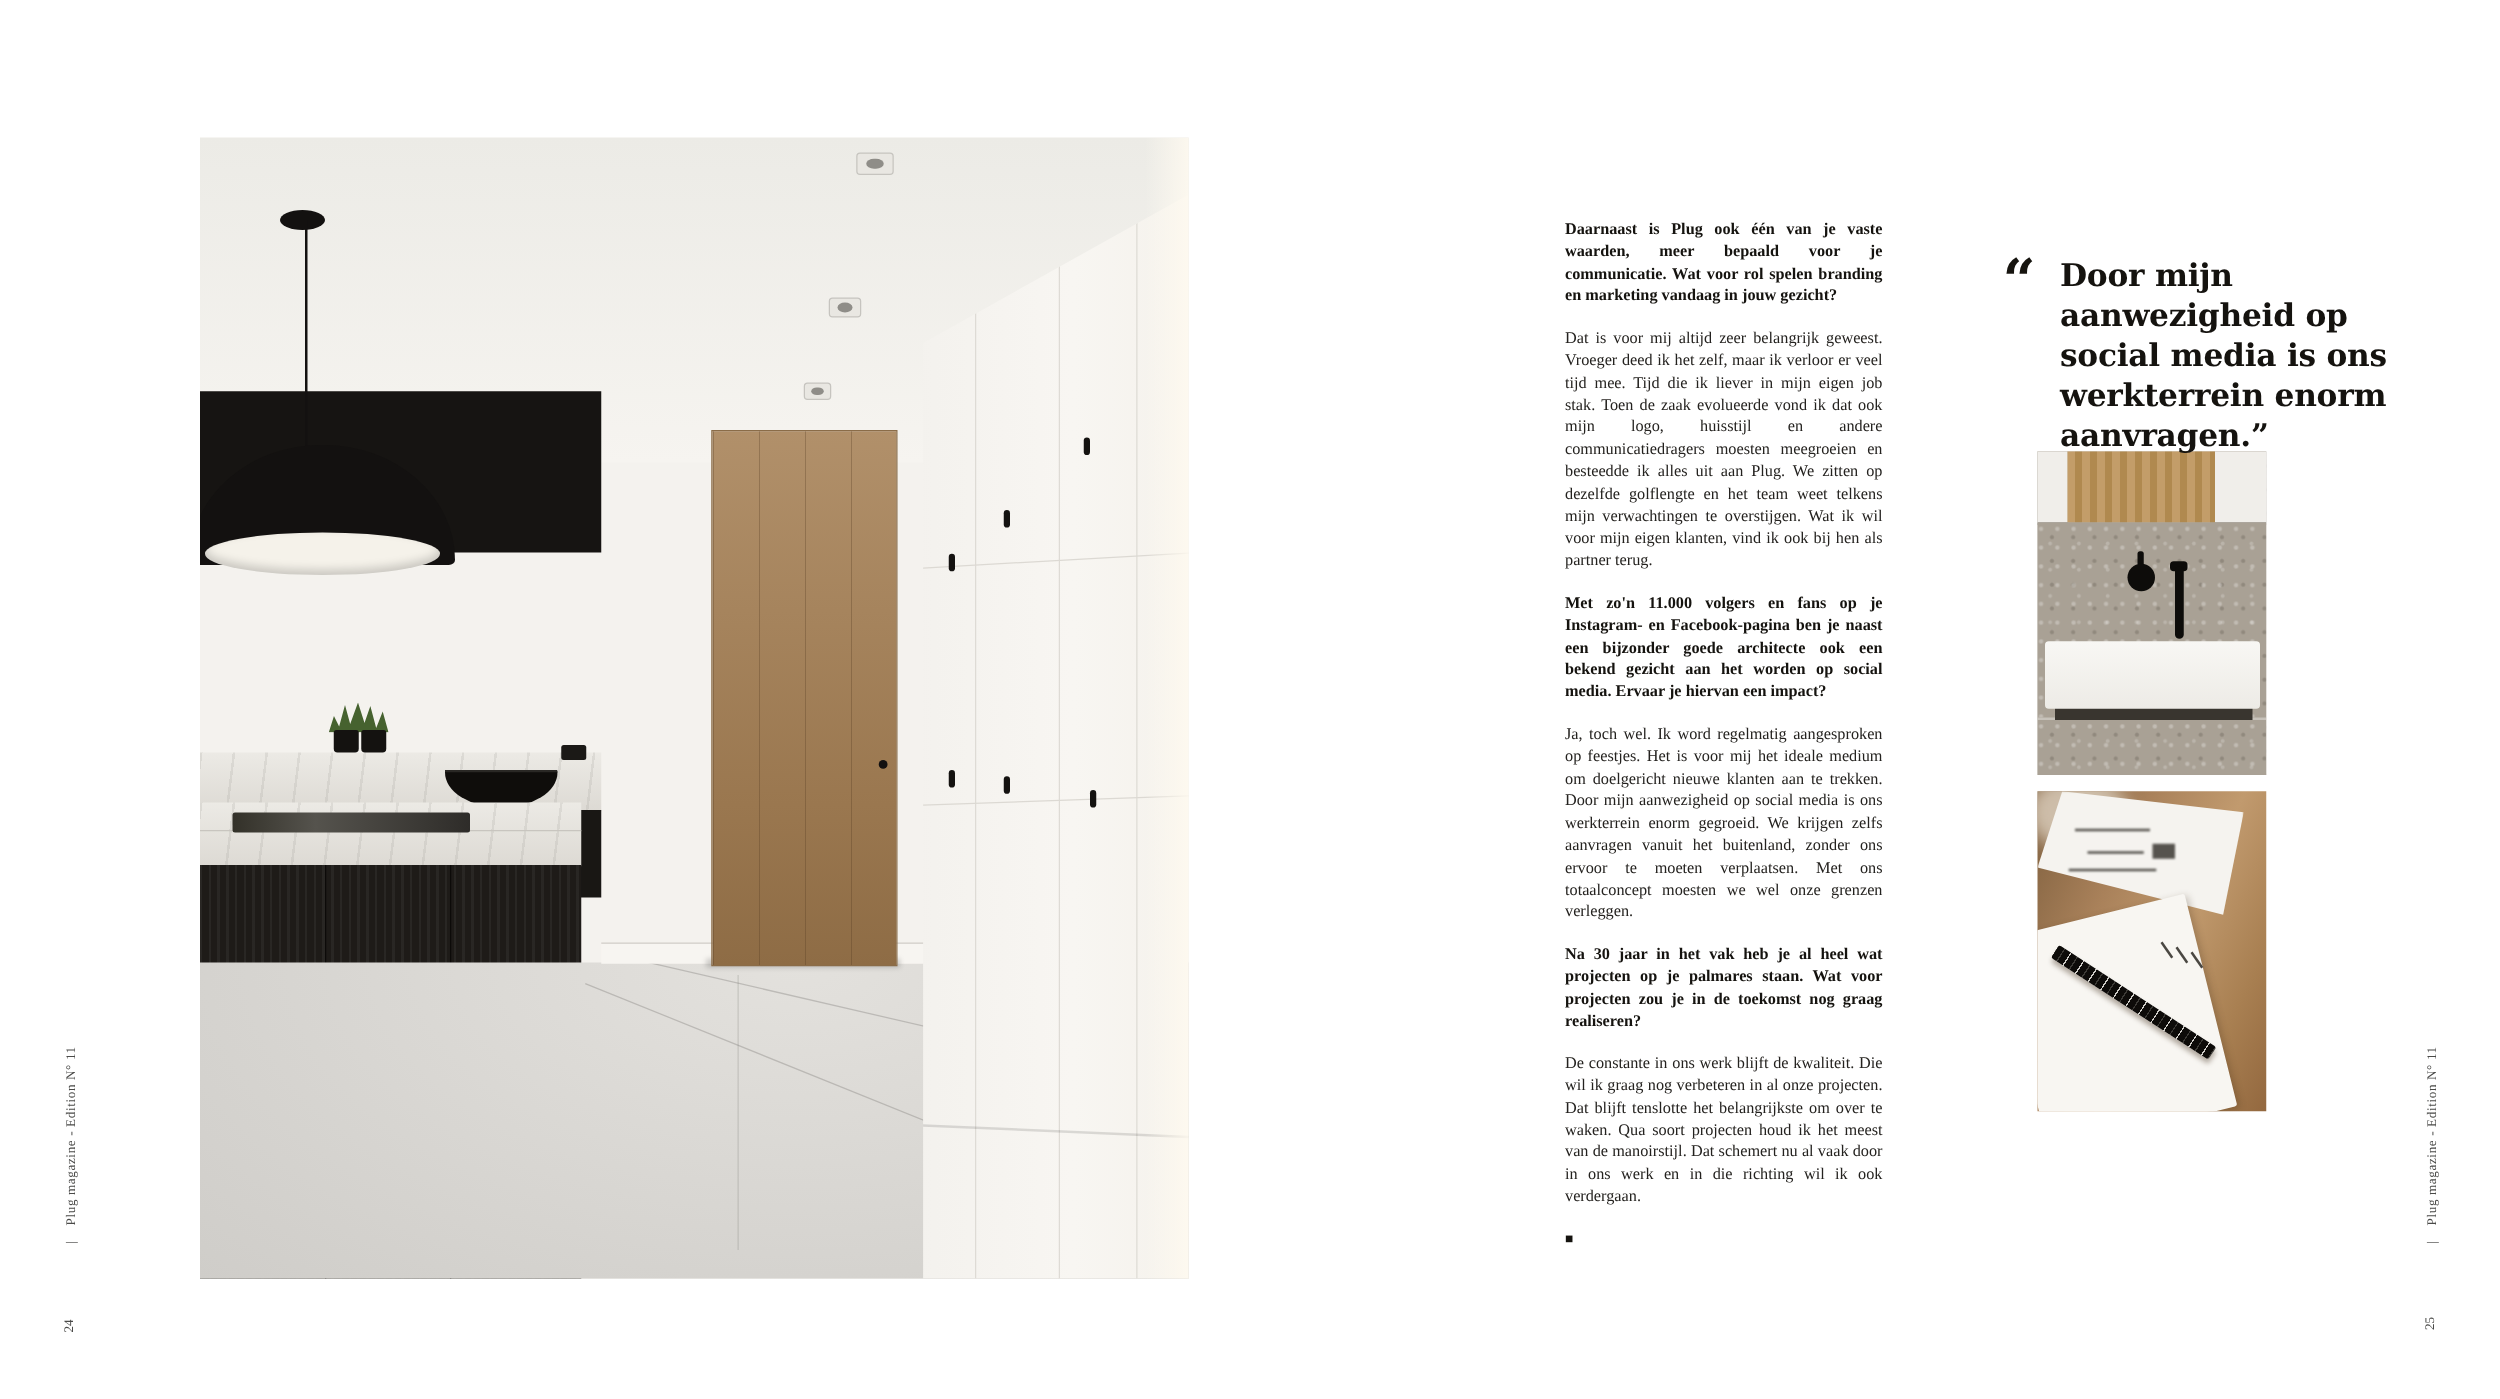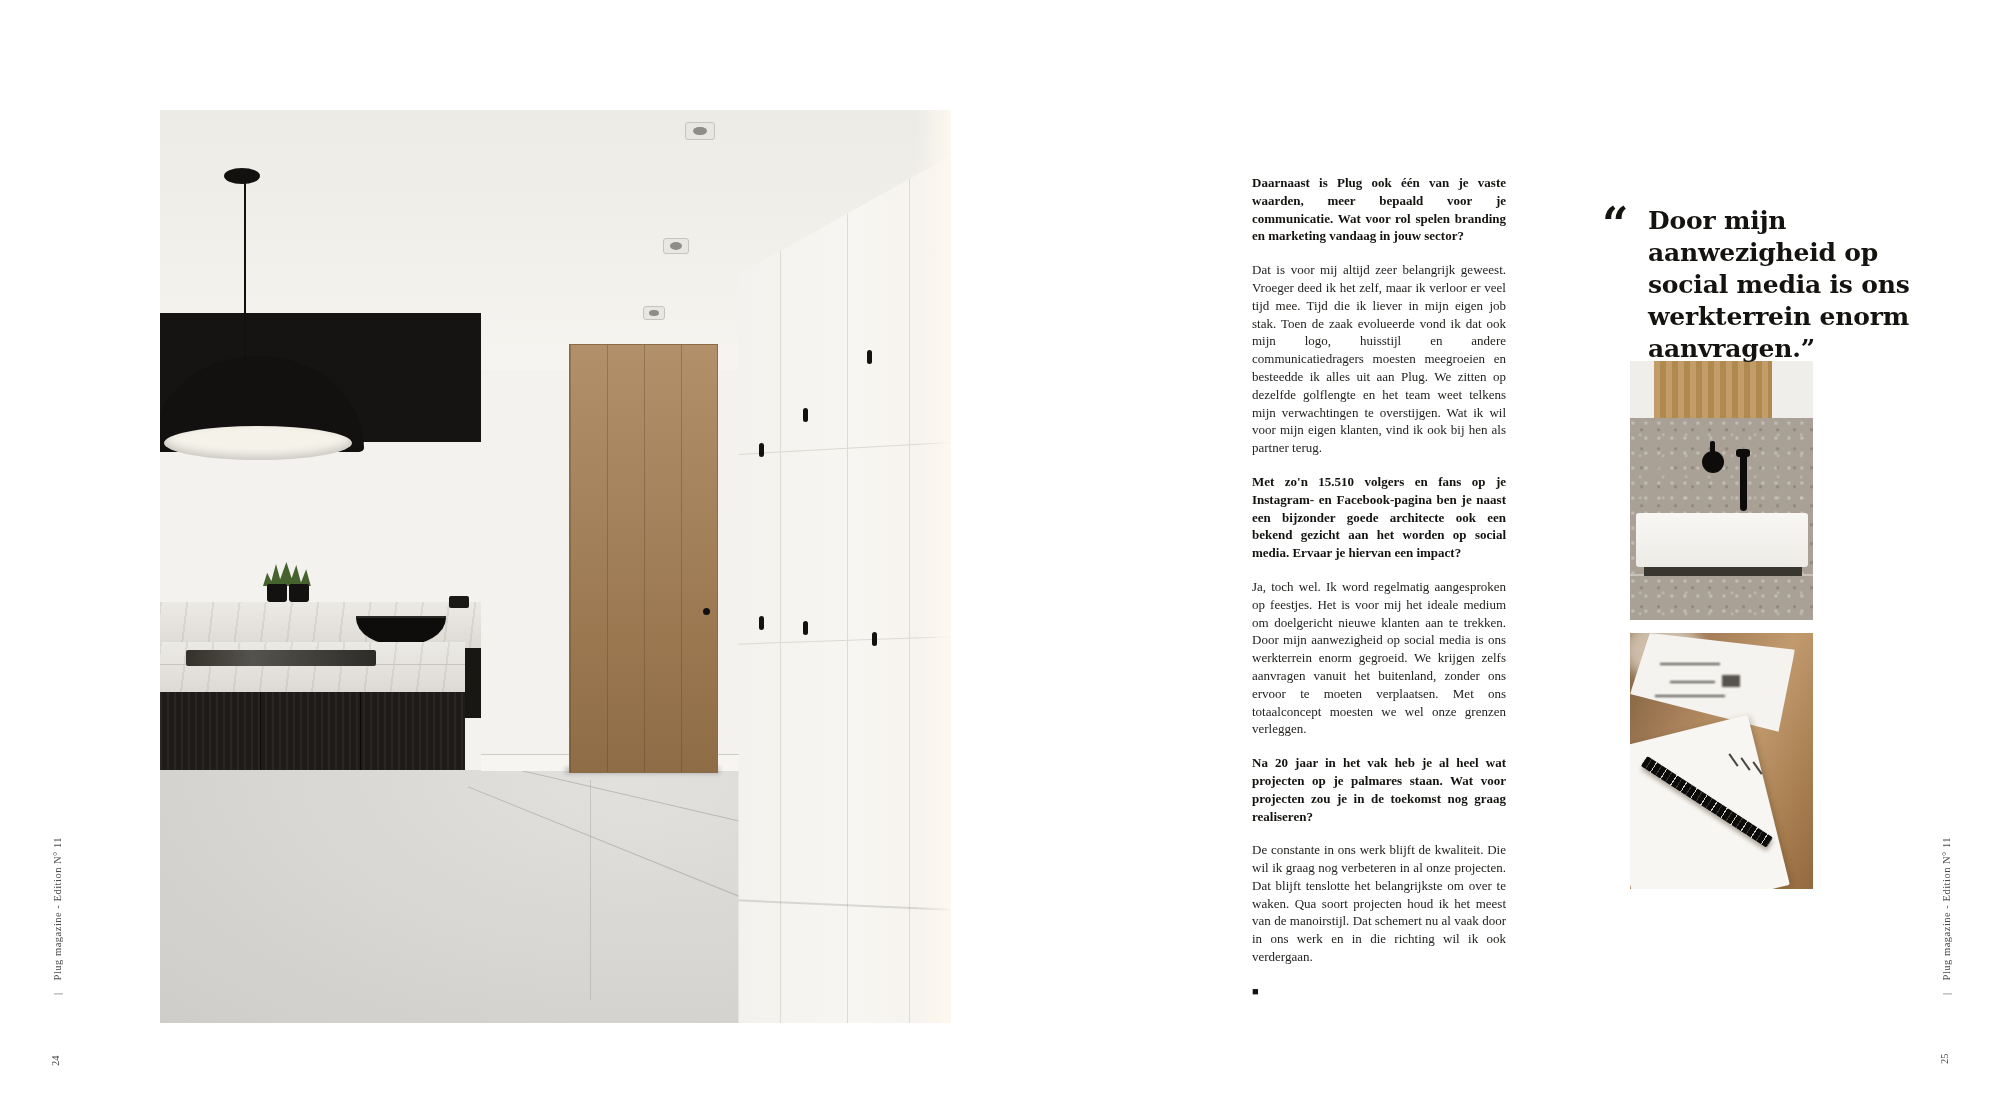--- a/index.html
+++ b/index.html
@@ -178,25 +178,25 @@
 
     <div class="abs sidecap cap-left">
       <span class="bar">|</span><span>Plug magazine - Edition N° 11</span>
     </div>
     <div class="abs folio folio-left">24</div>
   </section>
 
   <section>
 
     <article class="abs col">
-      <p class="q">Daarnaast is Plug ook één van je vaste waarden, meer bepaald voor je communicatie. Wat voor rol spelen branding en marketing vandaag in jouw sector?</p>
+      <p class="q">Daarnaast is Plug ook één van je vaste waarden, meer bepaald voor je communicatie. Wat voor rol spelen branding en marketing vandaag in jouw gezicht?</p>
       <p>Dat is voor mij altijd zeer belangrijk geweest. Vroeger deed ik het zelf, maar ik verloor er veel tijd mee. Tijd die ik liever in mijn eigen job stak. Toen de zaak evolueerde vond ik dat ook mijn logo, huisstijl en andere communicatiedragers moesten meegroeien en besteedde ik alles uit aan Plug. We zitten op dezelfde golflengte en het team weet telkens mijn verwachtingen te overstijgen. Wat ik wil voor mijn eigen klanten, vind ik ook bij hen als partner terug.</p>
-      <p class="q">Met zo'n 15.510 volgers en fans op je Instagram- en Facebook-pagina ben je naast een bijzonder goede architecte ook een bekend gezicht aan het worden op social media. Ervaar je hiervan een impact?</p>
+      <p class="q">Met zo'n 11.000 volgers en fans op je Instagram- en Facebook-pagina ben je naast een bijzonder goede architecte ook een bekend gezicht aan het worden op social media. Ervaar je hiervan een impact?</p>
       <p>Ja, toch wel. Ik word regelmatig aangesproken op feestjes. Het is voor mij het ideale medium om doelgericht nieuwe klanten aan te trekken. Door mijn aanwezigheid op social media is ons werkterrein enorm gegroeid. We krijgen zelfs aanvragen vanuit het buitenland, zonder ons ervoor te moeten verplaatsen. Met ons totaalconcept moesten we wel onze grenzen verleggen.</p>
-      <p class="q">Na 20 jaar in het vak heb je al heel wat projecten op je palmares staan. Wat voor projecten zou je in de toekomst nog graag realiseren?</p>
+      <p class="q">Na 30 jaar in het vak heb je al heel wat projecten op je palmares staan. Wat voor projecten zou je in de toekomst nog graag realiseren?</p>
       <p>De constante in ons werk blijft de kwaliteit. Die wil ik graag nog verbeteren in al onze projecten. Dat blijft tenslotte het belangrijkste om over te waken. Qua soort projecten houd ik het meest van de manoirstijl. Dat schemert nu al vaak door in ons werk en in die richting wil ik ook verdergaan.</p>
       <div class="endmark">■</div>
     </article>
 
     <div class="abs pullquote">
       <span class="qmark">“</span>
       <div class="qtext">Door mijn aanwezigheid op social media is ons werkterrein enorm aanvragen.”</div>
     </div>
 
     <figure class="abs basinphoto stone">

